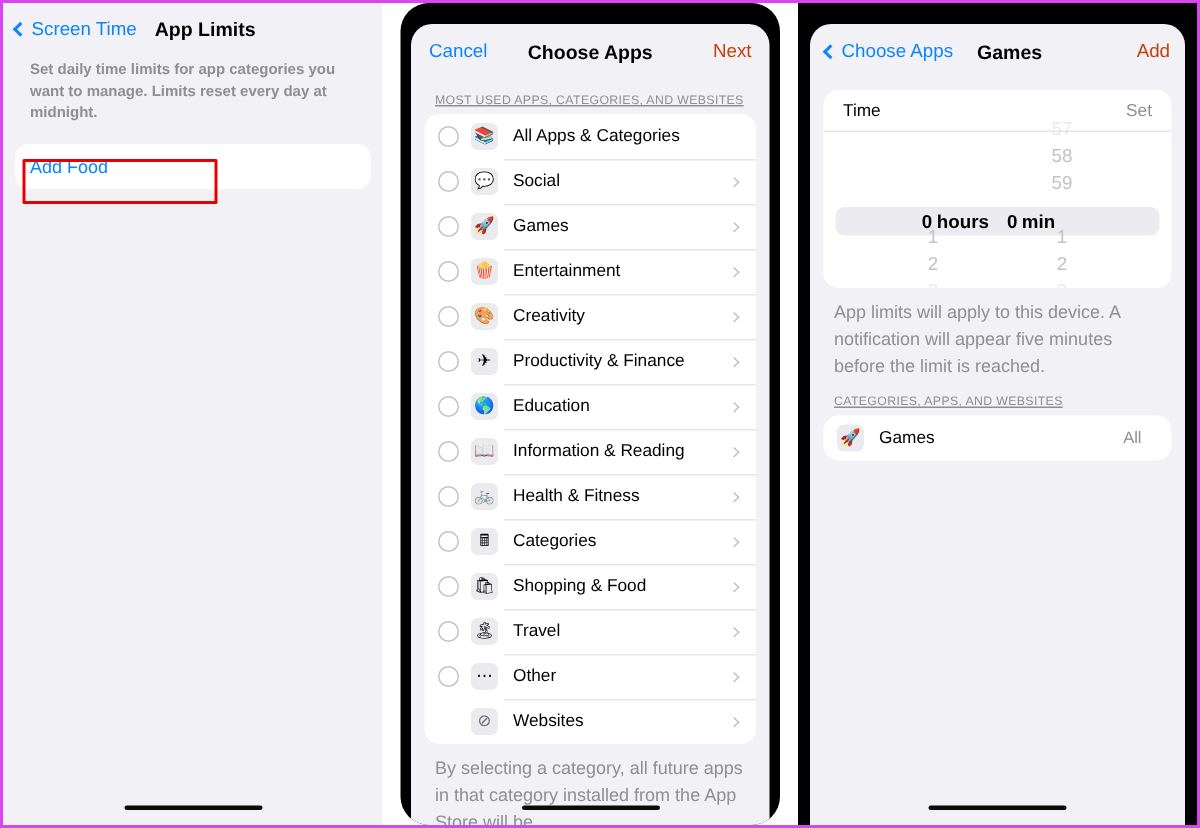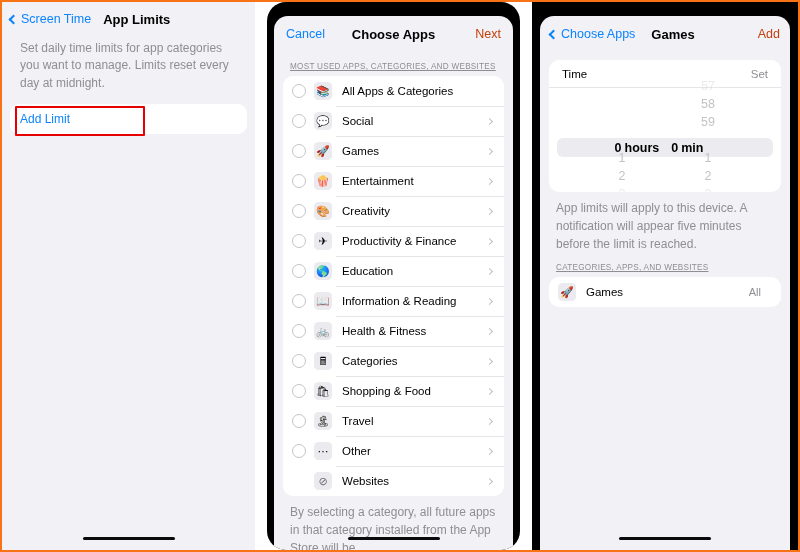--- a/index.html
+++ b/index.html
@@ -5,21 +5,21 @@
   * { box-sizing: border-box; margin: 0; padding: 0; }
   html, body {
     width: 800px; height: 552px;
     font-family: "Liberation Sans", sans-serif;
     background: #ffffff;
     overflow: hidden;
   }
   .frame {
     position: relative;
     width: 800px; height: 552px;
-    border: 2px solid #f97316;
+    border: 2px solid #d946ef;
     background: #ffffff;
     overflow: hidden;
   }
 
   
   .panel {
     position: absolute;
     top: 0;
     height: 548px;
     overflow: hidden;
@@ -82,24 +82,25 @@
   
   #panel-1 .navbar { padding-left: 8px; gap: 12px; }
   
   #nav-2 { justify-content: space-between; padding: 0 12px; height: 36px; }
   #nav-2 .nav-title { position: absolute; left:0; right:0; text-align:center; pointer-events:none;}
   #nav-3 { padding: 0 10px; height: 36px; justify-content: space-between;}
   #nav-3 .left-grp { display:flex; align-items:center; gap: 16px; }
 
   
   .p1-desc {
-    font-size: 12px;
+    font-size: 10px;
     color: #8e8e93;
     line-height: 1.45;
     padding: 4px 18px 0 18px;
+    font-weight: bold;
   }
   .p1-row {
     margin: 12px 8px 0 8px;
     height: 30px;
     background: #ffffff;
     border-radius: 9px;
     display: flex;
     align-items: center;
     padding-left: 10px;
     cursor: pointer;
@@ -262,21 +263,21 @@
       <div class="nav-back">
         <span class="chev-left"></span>
         <span>Screen Time</span>
       </div>
       <div class="nav-title">App Limits</div>
     </div>
 
     <div class="p1-desc">Set daily time limits for app categories you want to manage. Limits reset every day at midnight.</div>
 
     <div class="p1-row">
-      <span class="p1-row-label">Add Limit</span>
+      <span class="p1-row-label">Add Food</span>
     </div>
 
     <div class="annot-box" style="left: 13px; top: 104px; width: 130px; height: 30px; border-color: rgb(230, 0, 0);"></div>
 
     <div class="home-ind"></div>
   </div>
 
   <div class="gap" id="gap-1"></div>
 
   <div class="panel" id="panel-2">

